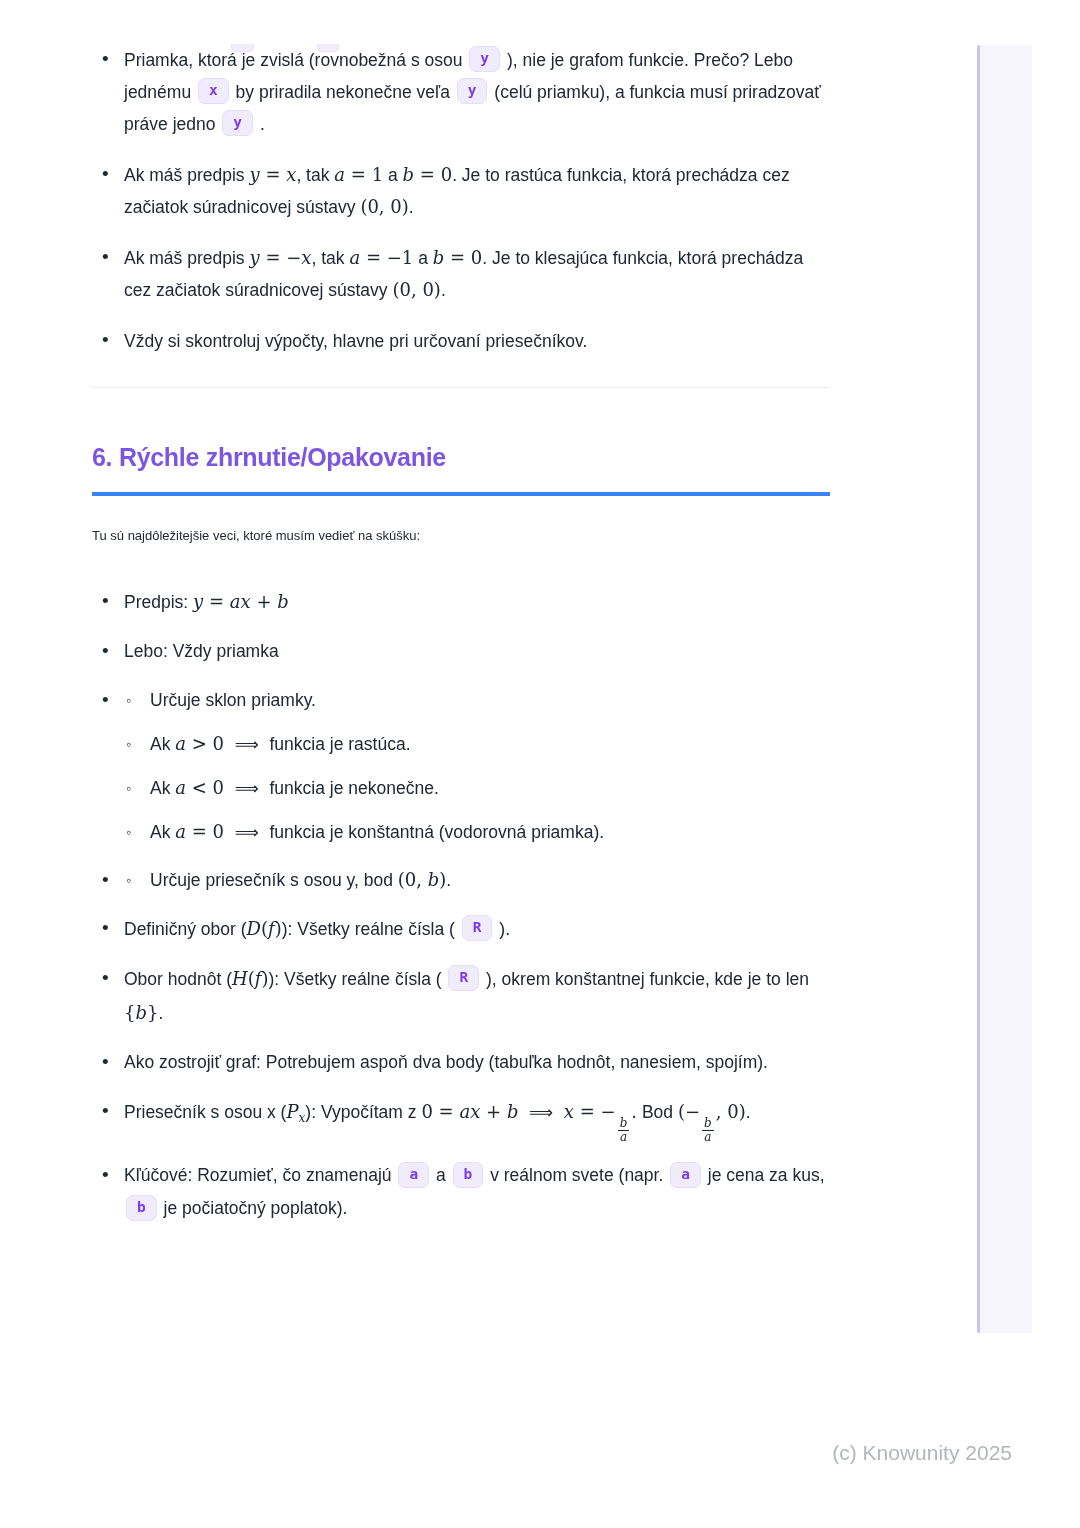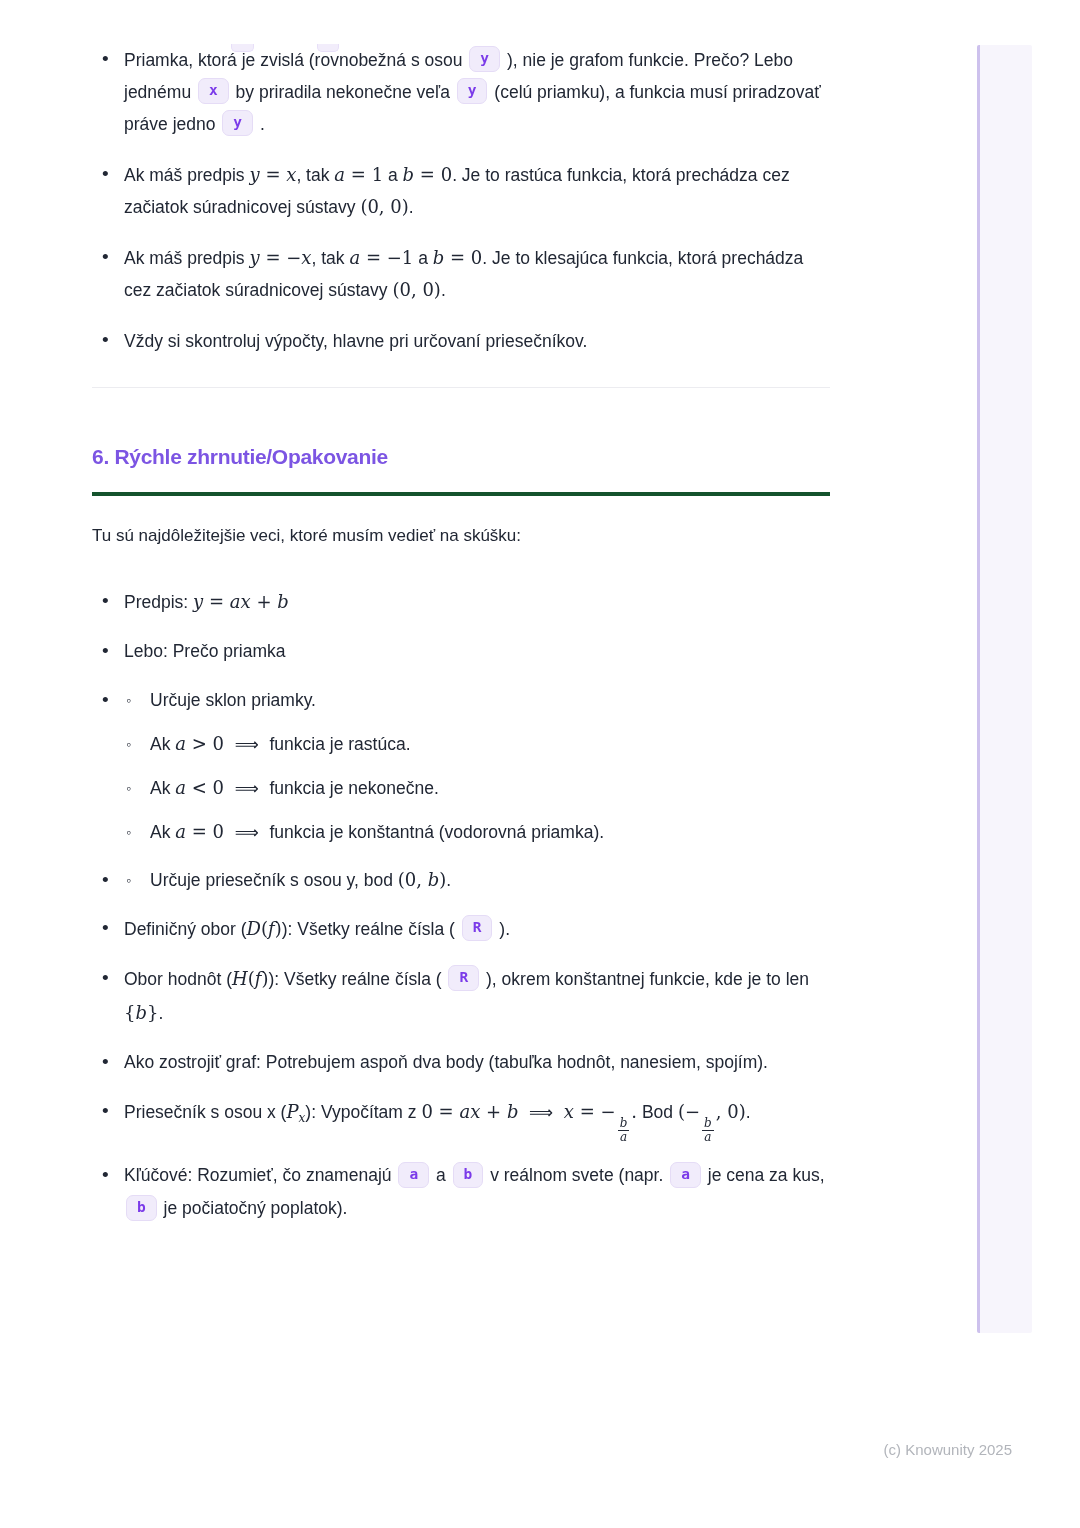--- a/index.html
+++ b/index.html
@@ -55,33 +55,33 @@
   .frac .num{border-bottom:1px solid #212734;padding:0 2px;}
   .frac .den{padding:0 2px;}
 
   
   .divider{
     border:none;border-top:1.5px solid #ECECF0;
     margin:30px 0 0 0;
   }
   h2.section-heading{
     margin:50px 0 0 0;
-    font-size:21px;line-height:38px;font-weight:bold;
+    font-size:25px;line-height:38px;font-weight:bold;
     color:#7C55E3;letter-spacing:-0.3px;
-    border-bottom:4px solid #14532d;padding-bottom:16px;
+    border-bottom:4px solid #3b82f6;padding-bottom:16px;
   }
   p.intro{
-    margin:27px 0 0 0;font-size:17px;line-height:26px;color:#212734;
+    margin:27px 0 0 0;font-size:13px;line-height:26px;color:#212734;
   }
   .seclist{margin-top:36px;}
 
   
   .footer{
     position:absolute;top:1441px;right:68px;
-    font-size:15px;color:#B2B5BB;
+    font-size:21px;color:#B2B5BB;
   }
   .side-strip{
     position:absolute;left:977px;top:45px;width:52px;height:1288px;
     background:#F7F5FC;border-left:3px solid #CDC1ED;
     border-radius:2px;
   }
   .remnant{
     position:absolute;top:44px;height:8px;
     background:#F2EDFB;border:1px solid #E7DFF8;border-top:none;
     border-radius:0 0 5px 5px;box-sizing:border-box;
@@ -123,21 +123,21 @@
 
   <p class="intro">Tu sú najdôležitejšie veci, ktoré musím vedieť na skúšku:</p>
 
   <ul class="seclist" id="section-list">
       <li>
         <span class="marker">•</span>
         <div class="li-content"><span class="seg bold">Predpis: </span><span class="seg math-var">y</span><span class="seg math"> = </span><span class="seg math-var">ax</span><span class="seg math"> + </span><span class="seg math-var">b</span></div>
       </li>
       <li>
         <span class="marker">•</span>
-        <div class="li-content"><span class="seg bold">Lebo: </span><span class="seg">Prečo </span><span class="seg bold">priamka</span></div>
+        <div class="li-content"><span class="seg bold">Lebo: </span><span class="seg">Vždy </span><span class="seg bold">priamka</span></div>
       </li>
       <li>
         <span class="marker">•</span>
         <ul class="sublist">
           <li>
             <span class="marker">◦</span>
             <div class="li-content"><span class="seg">Určuje </span><span class="seg bold">sklon</span><span class="seg"> priamky.</span></div>
           </li>
           <li>
             <span class="marker">◦</span>

